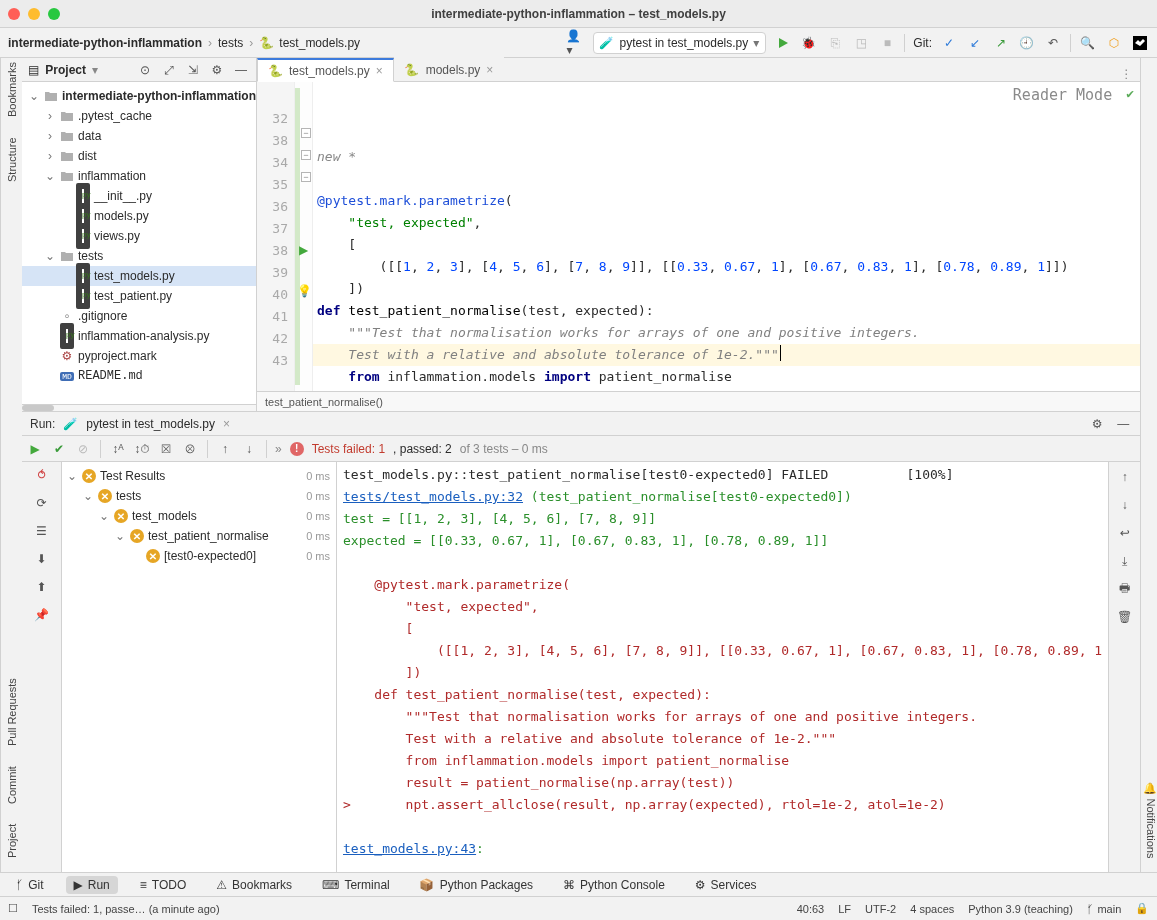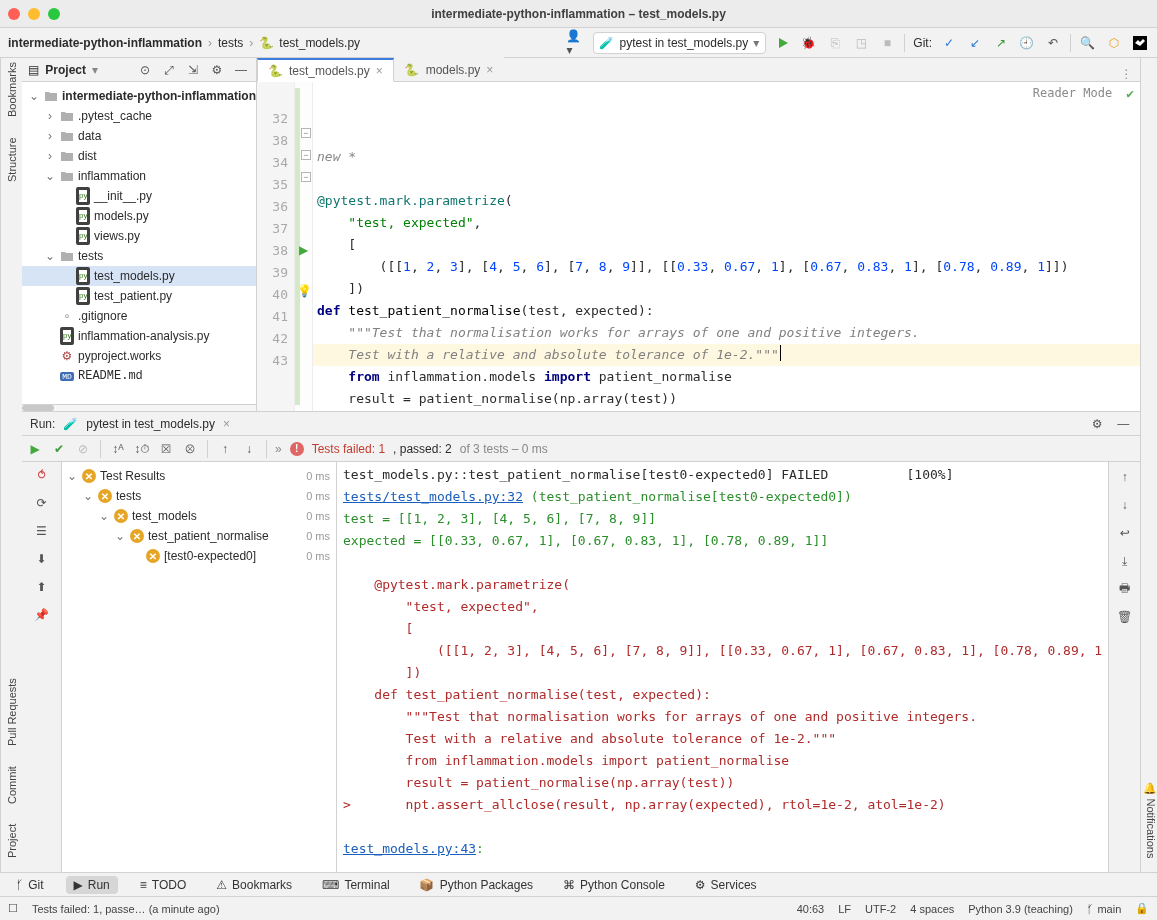--- a/index.html
+++ b/index.html
@@ -64,27 +64,27 @@
   .gutters{display:flex}
   .lnum{width:38px;background:var(--gutter);border-right:1px solid #eee;text-align:right;color:#a9a9a9;font-family:var(--mono);font-size:13px;padding:4px 6px 0 0}
   .lnum div{height:22px;line-height:22px}
   .marks{width:18px;border-right:1px solid #eee;background:#fdfdfd;position:relative}
   .stripe{position:absolute;left:0;width:5px;top:6px;bottom:6px;background:#d3e9c8}
   .fold{position:absolute;left:6px;width:10px;height:10px;border:1px solid #b5b5b5;background:#fff;font-size:9px;line-height:8px;text-align:center;color:#888}
   .code{flex:1;font-family:var(--mono);font-size:13px;padding-top:4px;position:relative;white-space:pre}
   .codeline{height:22px;line-height:22px;padding-left:4px}
   .codeline.hl{background:var(--highlight)}
   .cursor{display:inline-block;width:1px;height:16px;background:#000;vertical-align:-2px;margin-left:1px}
-  .readermode{position:absolute;right:28px;top:4px;color:#8a8a8a;font-size:12px}
+  .readermode{position:absolute;right:28px;top:4px;color:#8a8a8a;font-size:15px}
   .checkicon{position:absolute;right:6px;top:4px;color:#5aab58}
   .newstar{color:#888;font-style:italic;font-family:var(--mono)}
   .crumbbar{height:20px;border-top:1px solid var(--border);background:#f8f8f8;font-size:11px;padding:0 8px;display:flex;align-items:center;color:#555}
   
   .kw{color:#000080;font-weight:600}
-  .dec{color:#0f766e}
+  .dec{color:#1d4ed8}
   .str{color:#008000}
   .num{color:#0046ff}
   .com{color:#808080;font-style:italic}
   .name{color:#000}
   
   .runpanel{flex:1;display:flex;flex-direction:column;background:#fff;overflow:hidden}
   .runhdr{height:24px;display:flex;align-items:center;background:#f2f2f2;border-bottom:1px solid var(--border);padding:0 8px;gap:8px}
   .runhdr .title{color:#333}
   .runhdr .hspacer{flex:1}
   
@@ -108,21 +108,21 @@
   
   .bottombar{height:24px;display:flex;align-items:center;background:#f2f2f2;border-top:1px solid var(--border);padding:0 8px;gap:14px;font-size:12px}
   .bottombar .btab{display:flex;align-items:center;gap:5px;padding:2px 8px;border-radius:4px;color:#333}
   .bottombar .btab.active{background:#d6d6d6}
   
   .statusbar{height:24px;display:flex;align-items:center;background:#f2f2f2;border-top:1px solid var(--border);padding:0 8px;gap:14px;font-size:11px;color:#444}
   .statusbar .sspacer{flex:1}
   .statusbar .seg{display:flex;align-items:center;gap:4px}
   
   .i-dir{fill:#b0b0b0}
-  .pybadge{position:relative;width:14px;height:18px;background:#fff;border:3px solid #404040;border-radius:2px;font-size:8px;line-height:12px;text-align:center;color:#38761d}
+  .pybadge{position:relative;width:14px;height:26px;background:#fff;border:6px solid #404040;border-radius:2px;font-size:8px;line-height:12px;text-align:center;color:#38761d}
 </style>
 </head>
 <body>
 
 <div class="titlebar">
   <div class="traffic">
     <div class="dot red"></div>
     <div class="dot yellow"></div>
     <div class="dot green"></div>
   </div>
@@ -301,21 +301,21 @@
               <span class="ficon">
                 <span class="pybadge">py</span>
               </span>
               <span class="fname">inflammation-analysis.py</span>
             </div>
             <div class="node" style="padding-left: 22px;">
               <span class="twisty"> </span>
               <span class="ficon">
                 <span style="color:#a44">⚙</span>
               </span>
-              <span class="fname">pyproject.works</span>
+              <span class="fname">pyproject.mark</span>
             </div>
             <div class="node" style="padding-left: 22px; font-family: Liberation Mono, monospace;">
               <span class="twisty"> </span>
               <span class="ficon">
                 <span style="background:#3f6db5;color:#fff;border-radius:2px;padding:0 2px;font-size:8px">MD</span>
               </span>
               <span class="fname">README.md</span>
             </div>
           </div>
         <div class="projscroll">
@@ -363,20 +363,23 @@
                 <div class="fold" style="top: 46px;">−</div>
                 <div class="fold" style="top: 68px;">−</div>
                 <div class="fold" style="top: 90px;">−</div>
               </div>
           </div>
           <div class="code" id="code">
             <div class="readermode">Reader Mode</div>
             <div class="checkicon">✔</div>
           <div class="codeline"><span class="newstar">new *</span></div><div class="codeline"></div><div class="codeline"><span class="dec">@pytest.mark.parametrize</span>(</div><div class="codeline">    <span class="str">"test, expected"</span>,</div><div class="codeline">    [</div><div class="codeline">        ([[<span class="num">1</span>, <span class="num">2</span>, <span class="num">3</span>], [<span class="num">4</span>, <span class="num">5</span>, <span class="num">6</span>], [<span class="num">7</span>, <span class="num">8</span>, <span class="num">9</span>]], [[<span class="num">0.33</span>, <span class="num">0.67</span>, <span class="num">1</span>], [<span class="num">0.67</span>, <span class="num">0.83</span>, <span class="num">1</span>], [<span class="num">0.78</span>, <span class="num">0.89</span>, <span class="num">1</span>]])</div><div class="codeline">    ])</div><div class="codeline"><span class="kw">def</span> <span class="name">test_patient_normalise</span>(test, expected):</div><div class="codeline">    <span class="com">"""Test that normalisation works for arrays of one and positive integers.</span></div><div class="codeline hl">    <span class="com">Test with a relative and absolute tolerance of 1e-2."""</span><span class="cursor"></span></div><div class="codeline">    <span class="kw">from</span> inflammation.models <span class="kw">import</span> patient_normalise</div><div class="codeline">    result = patient_normalise(np.array(test))</div></div>
         </div>
+        <div class="crumbbar">
+          <span>test_patient_normalise()</span>
+        </div>
       </div>
     </div>
 
     <div class="runpanel">
       <div class="runhdr">
         <span class="title">Run:</span>
         <span>🧪</span>
         <span>pytest in test_models.py</span>
         <span style="color:#999">×</span>
         <span class="hspacer"></span>

